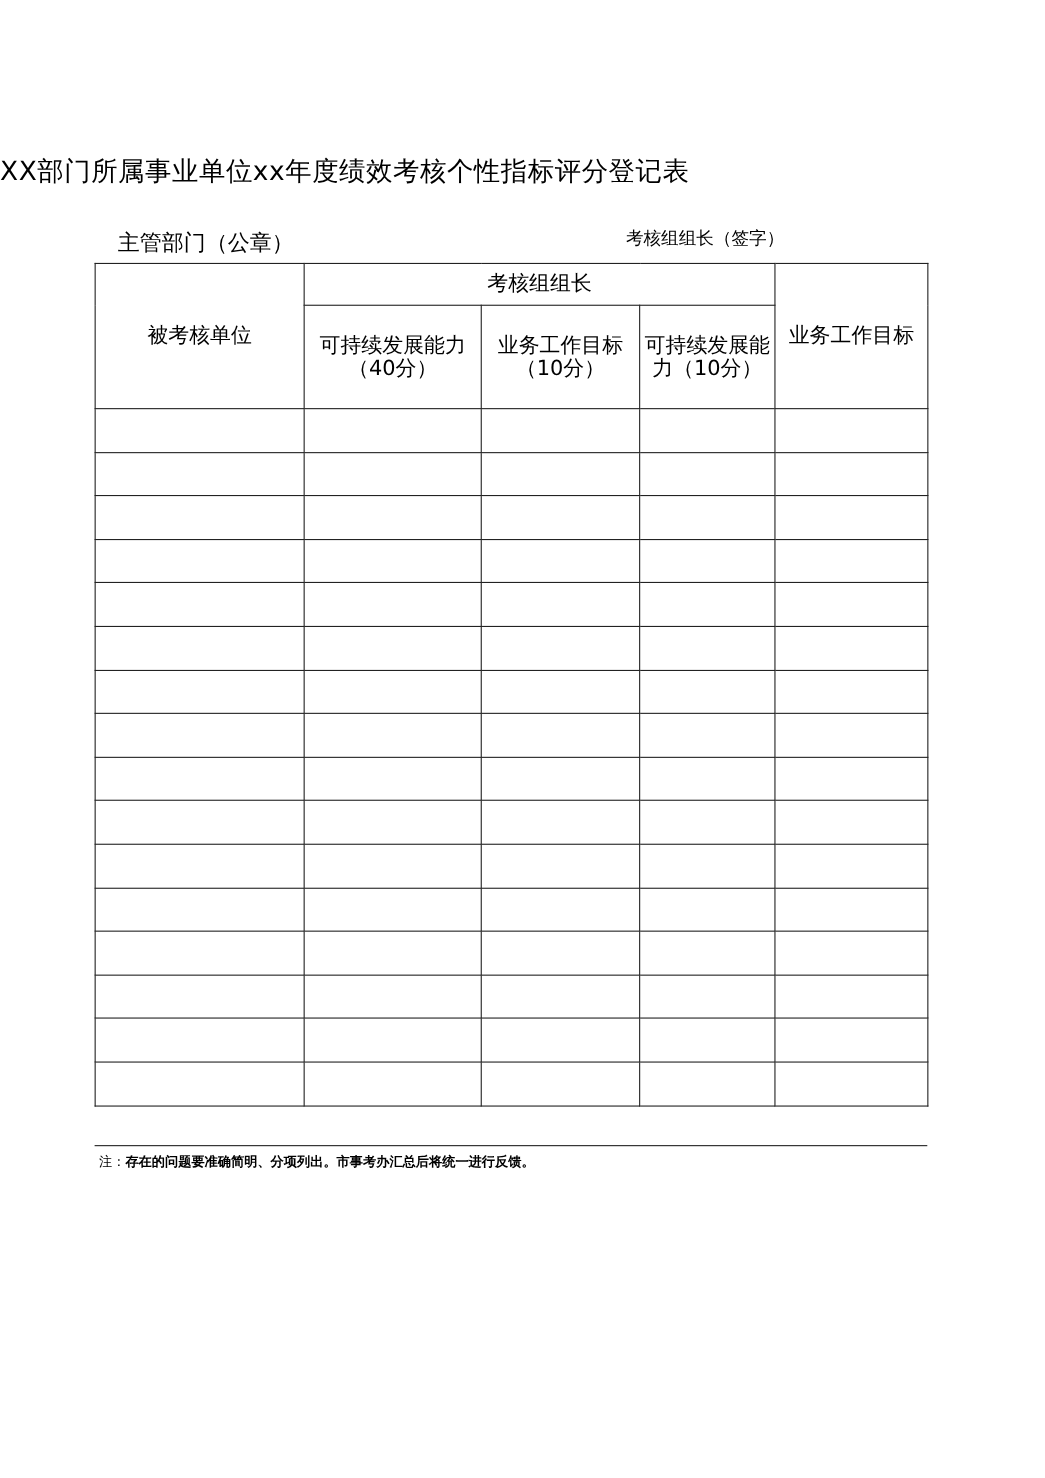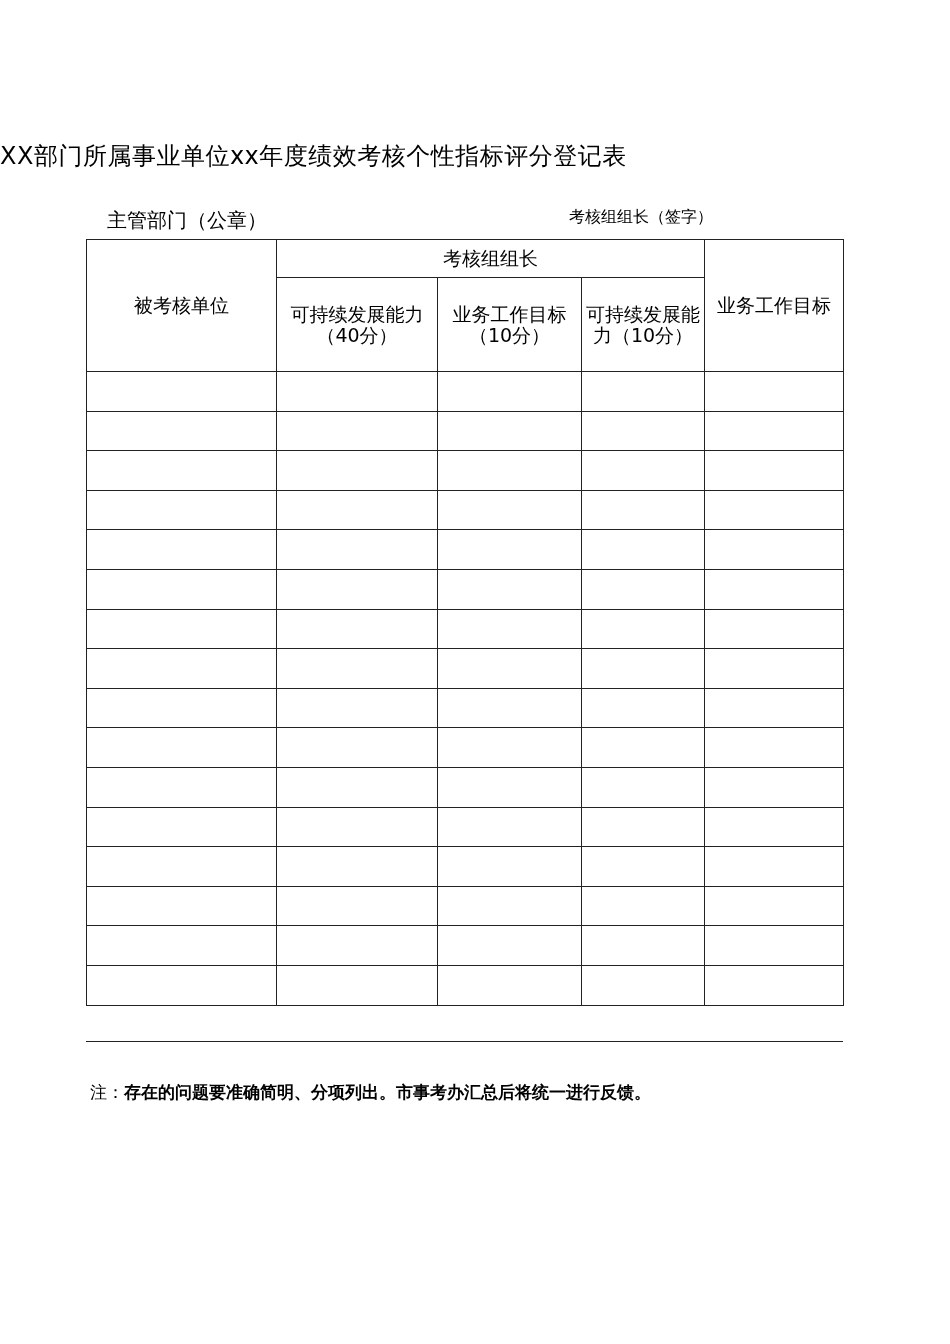--- a/index.html
+++ b/index.html
@@ -6,21 +6,21 @@
   body { width: 950px; height: 1344px; position: relative; font-family: "DejaVu Sans", "Liberation Sans", sans-serif; color: #000; }
   .title { position: absolute; left: 0; top: 140px; width: 930px; text-align: left; font-size: 24px; letter-spacing: 0.5px; font-family: "DejaVu Sans", sans-serif; }
   .sub-left { position: absolute; left: 107px; top: 207px; font-size: 20px; font-family: "DejaVu Serif", "Liberation Serif", serif; }
   .sub-right { position: absolute; left: 557px; top: 207px; font-size: 16px; font-family: "DejaVu Serif", "Liberation Serif", serif; margin-left: 12px; }
   table.grid { position: absolute; left: 86px; top: 239px; border-collapse: collapse; table-layout: fixed; width: 757px; }
   table.grid td { border: 1.5px solid #222; padding: 0; text-align: center; vertical-align: middle; font-size: 19px; line-height: 21px; }
   .h1 { height: 38px; }
   .h2 { height: 94px; }
   .row td { height: 38.6px; }
   .footer-line { position: absolute; left: 86px; top: 1041px; width: 757px; border-top: 1.5px solid #222; }
-  .note { position: absolute; left: 90px; top: 1048px; font-size: 17px; font-family: "DejaVu Sans", sans-serif; font-weight: bold; margin-top: 33px; }
+  .note { position: absolute; left: 90px; top: 1048px; font-size: 12px; font-family: "DejaVu Sans", sans-serif; font-weight: bold; }
   .note .prefix { font-weight: normal; font-family: "DejaVu Serif", serif; }
 </style>
 </head>
 <body>
 
 <div class="title">XX部门所属事业单位xx年度绩效考核个性指标评分登记表</div>
 <div class="sub-left">主管部门（公章）</div>
 <div class="sub-right">考核组组长（签字）</div>
 
 <table class="grid">

